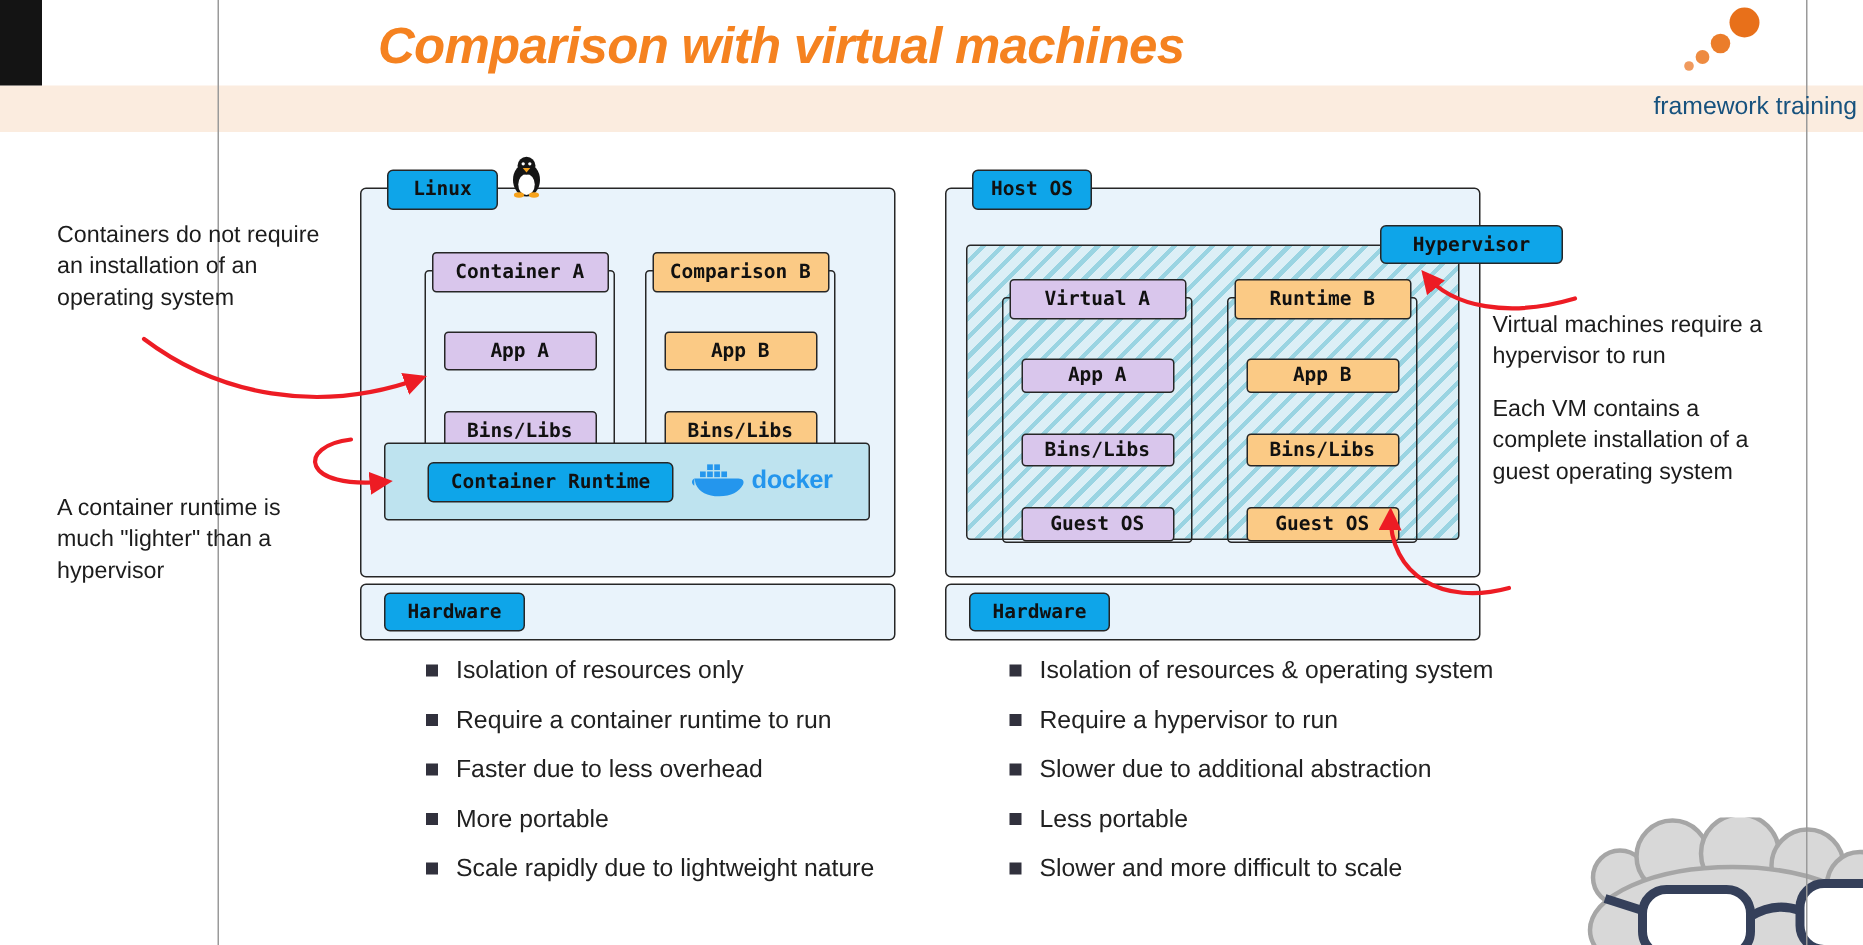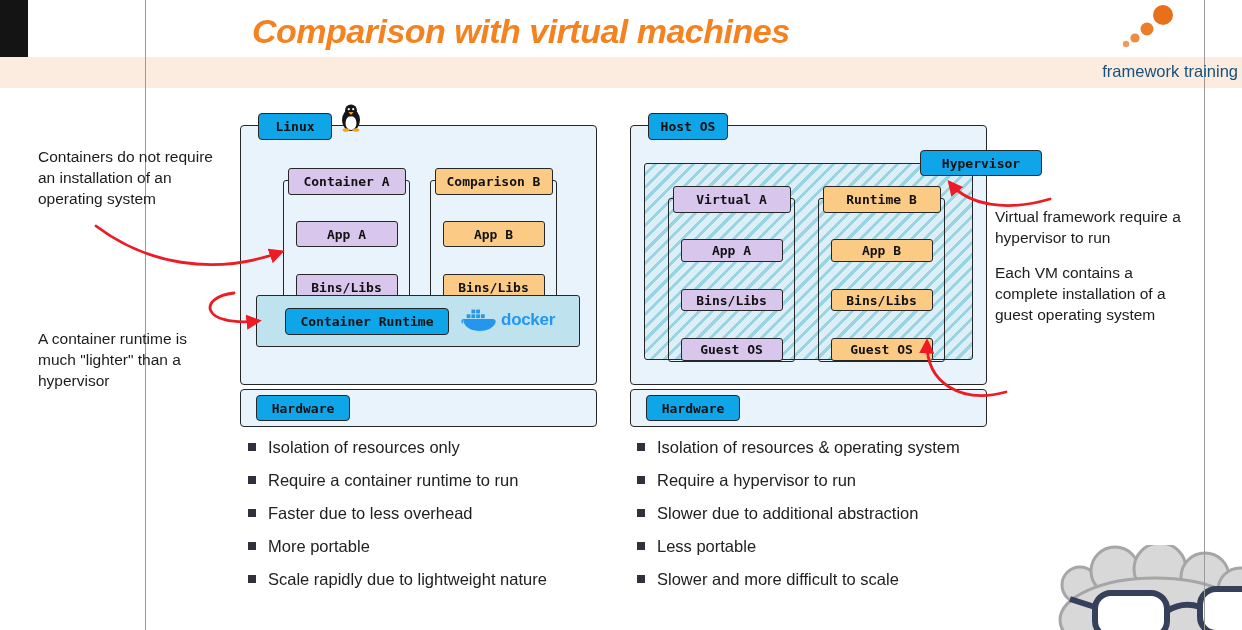--- a/index.html
+++ b/index.html
@@ -27,21 +27,21 @@
   .orangebg{background:var(--orange_fill,#FBCA85);}
 
   .runtime-box{position:absolute;left:256px;top:295px;width:322px;height:50px;background:var(--runtime_teal,#BEE3EF);border:1.5px solid var(--border_dark,#262626);border-radius:3px;z-index:2;}
   .docker{position:absolute;right:24px;top:11px;display:flex;align-items:center;gap:4px;}
   .docker-text{font-size:17px;font-weight:bold;color:var(--docker_blue,#2496ED);letter-spacing:-0.3px;}
 
   .hatch{position:absolute;left:644px;top:163px;width:327px;height:195px;border:1.5px solid var(--border_dark,#262626);border-radius:3px;background:repeating-linear-gradient(135deg,#DCEFF6 0 6px,var(--hatch_teal,#9AD4E2) 6px 9px);z-index:1;}
 
   .annotation{position:absolute;font-size:15.5px;line-height:1.36;color:#1c1c1c;z-index:4;}
   .bullets{position:absolute;top:437px;display:flex;flex-direction:column;gap:13px;z-index:2;}
-  .bullet-row{display:flex;align-items:flex-start;gap:12px;font-size:16.5px;line-height:20px;color:#212121;}
+  .bullet-row{display:flex;align-items:flex-start;gap:12px;font-size:16.5px;line-height:20px;color:#212121;margin-left:36px;}
   .bullet-sq{flex:none;width:8px;height:8px;background:#31313d;margin-top:6px;}
 
   .arrows{position:absolute;left:0;top:0;z-index:5;pointer-events:none;}
   .penguin{position:absolute;left:338px;top:102px;z-index:4;}
   .cloud{position:absolute;left:1040px;top:545px;z-index:0;}
 </style>
 </head>
 <body>
 
 <div class="page">
@@ -166,21 +166,21 @@
   </div>
 
   <div class="hw-box" style="left:630px;top:389px;">
     <div class="wbox" style="left:15px;top:5px;width:92px;height:24px;">
       <span class="mono">Hardware</span>
     </div>
   </div>
 
   <div class="annotation" style="left:38px;top:146px;width:182px;">Containers do not require an installation of an operating system</div>
   <div class="annotation" style="left:38px;top:328px;width:170px;">A container runtime is much "lighter" than a hypervisor</div>
-  <div class="annotation" style="left:995px;top:206px;width:210px;">Virtual framework require a hypervisor to run</div>
+  <div class="annotation" style="left:995px;top:206px;width:210px;">Virtual machines require a hypervisor to run</div>
   <div class="annotation" style="left:995px;top:262px;width:200px;">Each VM contains a complete installation of a guest operating system</div>
 
   <div class="bullets" style="left:248px;">
     <div class="bullet-row">
         <span class="bullet-sq"></span>
         <span>Isolation of resources only</span>
       </div>
     <div class="bullet-row">
         <span class="bullet-sq"></span>
         <span>Require a container runtime to run</span>

